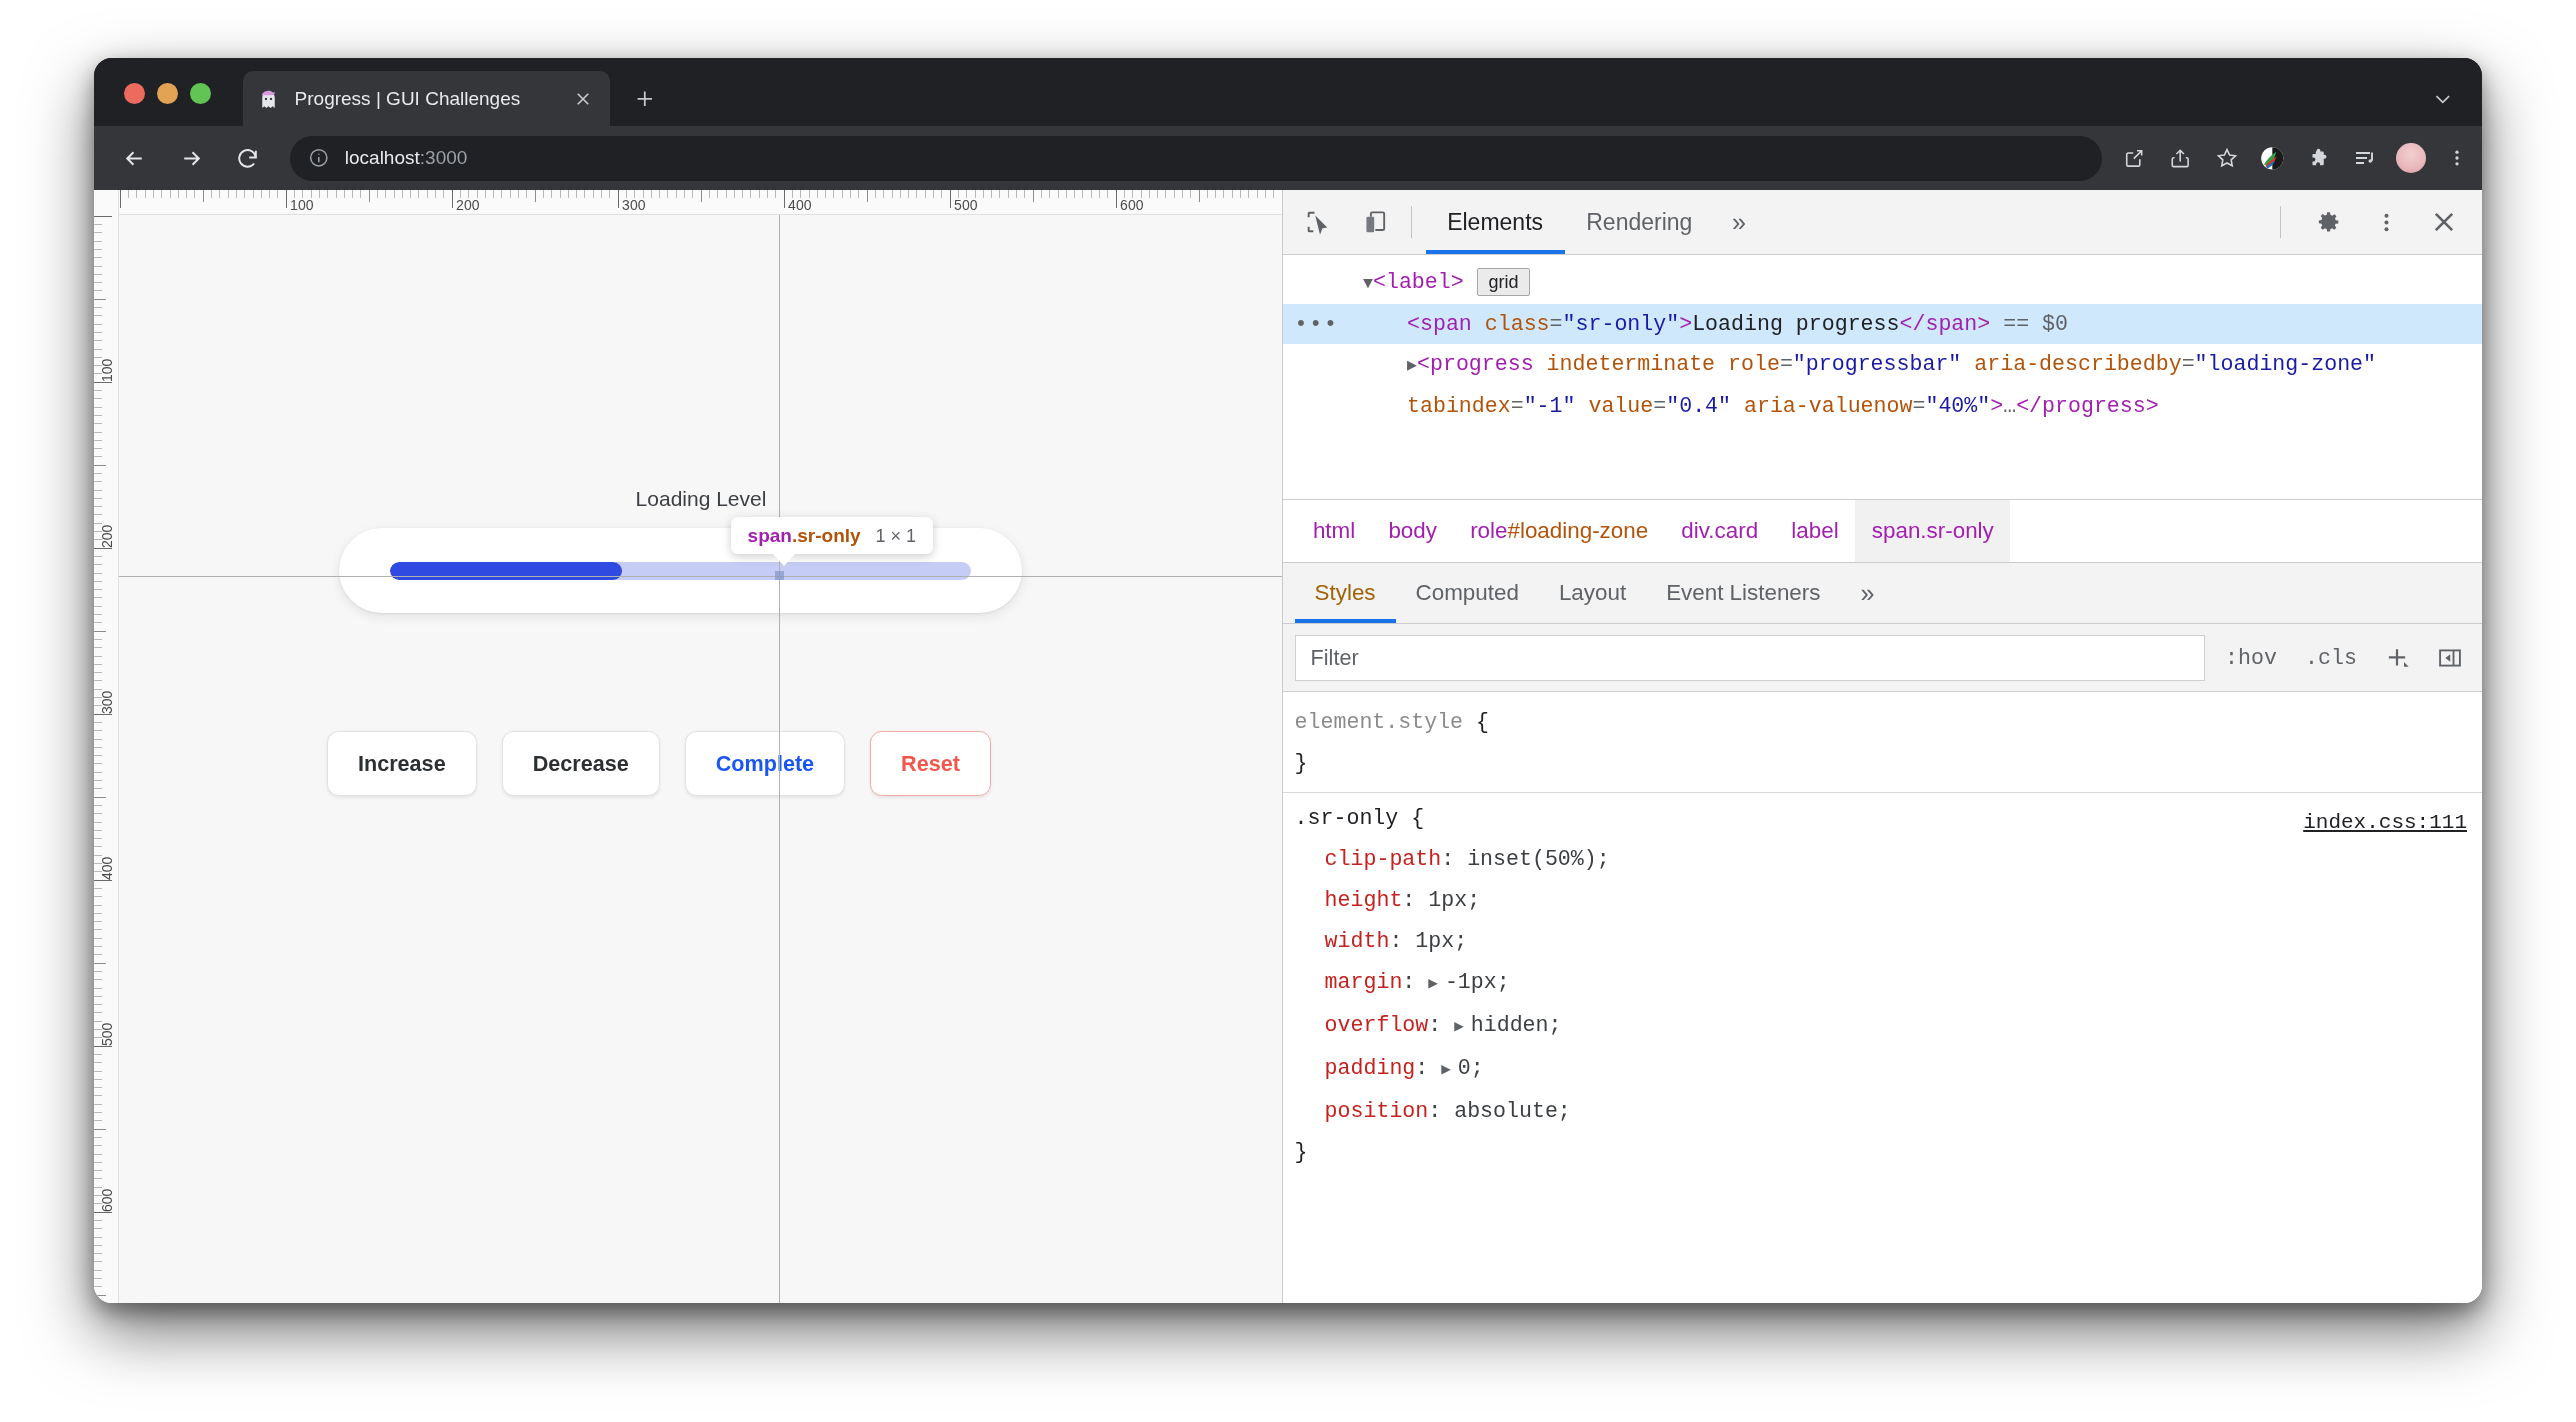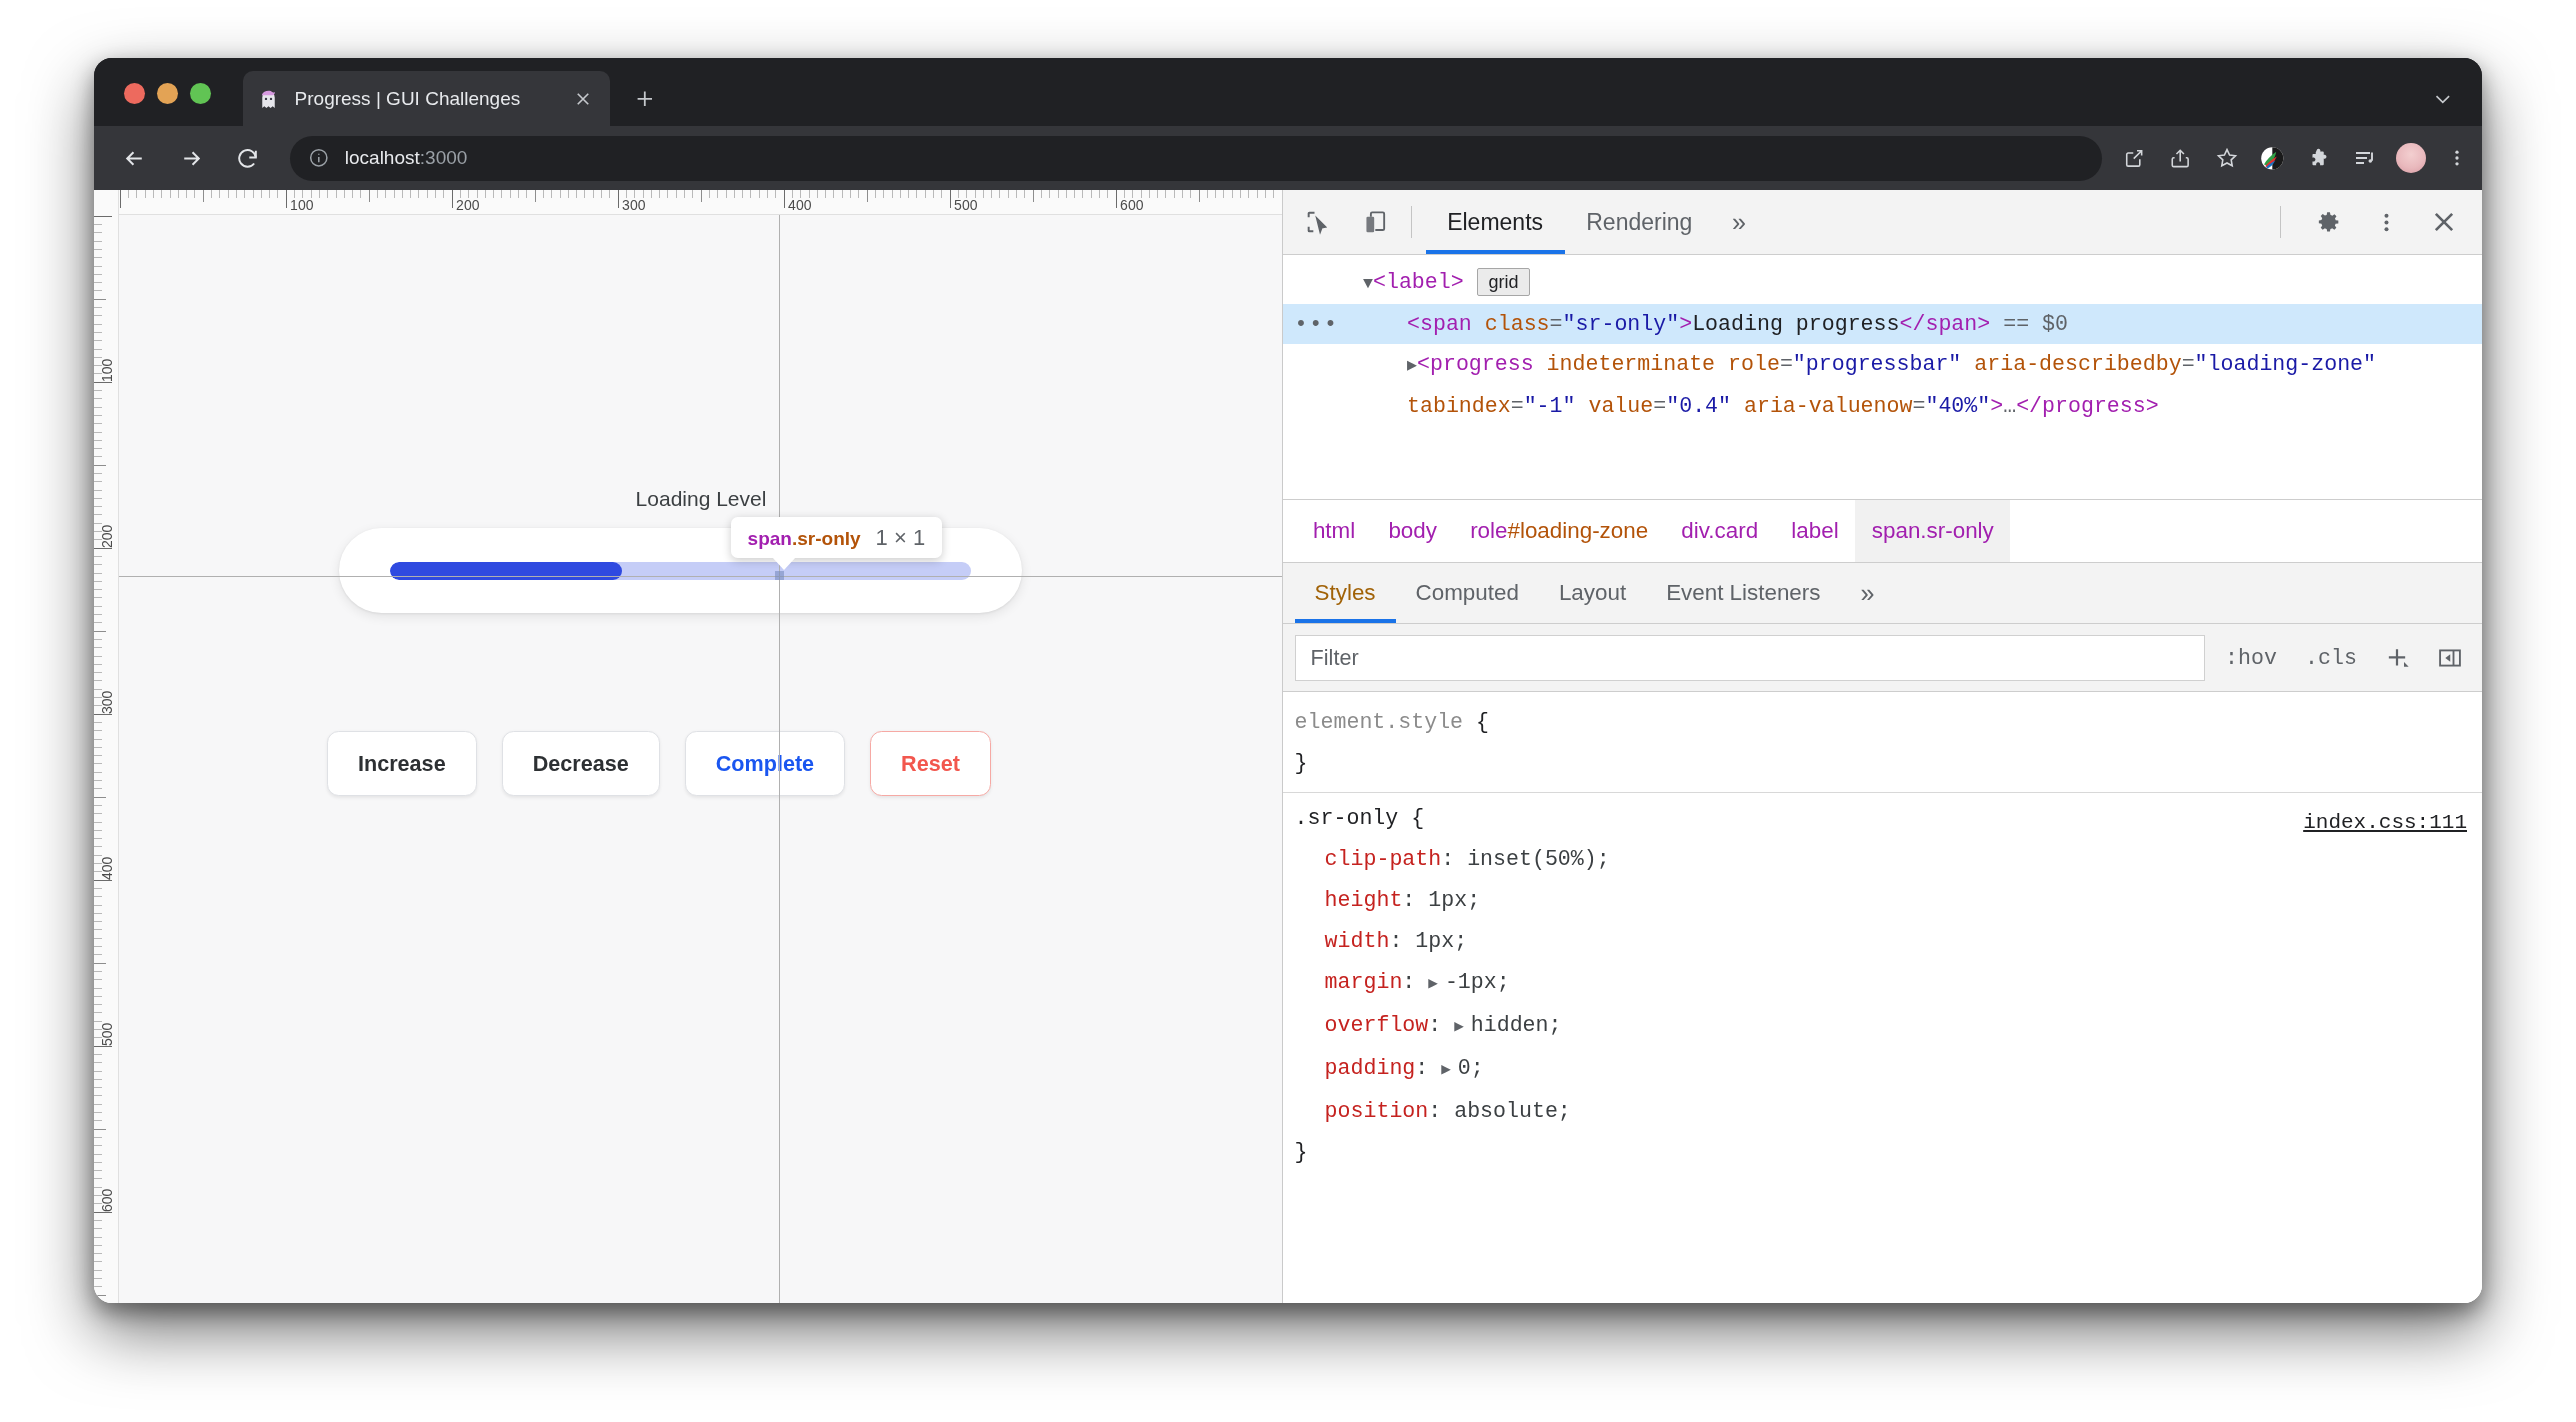--- a/index.html
+++ b/index.html
@@ -247,21 +247,21 @@
     box-shadow: 0 2.5px 10px rgba(0,0,0,.2);
     padding: 7.5px 16.6px;
     display: flex; align-items: baseline; gap: 15px;
     white-space: nowrap;
     z-index: 6;
     font-family: "Liberation Sans", sans-serif;
   }
   #inspect-tip .sel { font-size: 19px; font-weight: bold; }
   #inspect-tip .sel .tag { color: #a21faf; }
   #inspect-tip .sel .cls { color: #b35309; }
-  #inspect-tip .dims { font-size: 22px; color: #5f6368; }
+  #inspect-tip .dims { font-size: 18px; color: #5f6368; }
   #inspect-tip:after {
     content: "";
     position: absolute;
     left: 41px; bottom: -12.4px;
     border-left: 12.4px solid transparent;
     border-right: 12.4px solid transparent;
     border-top: 13.3px solid #fff;
   }
   #inspect-dot {
     position: absolute;

